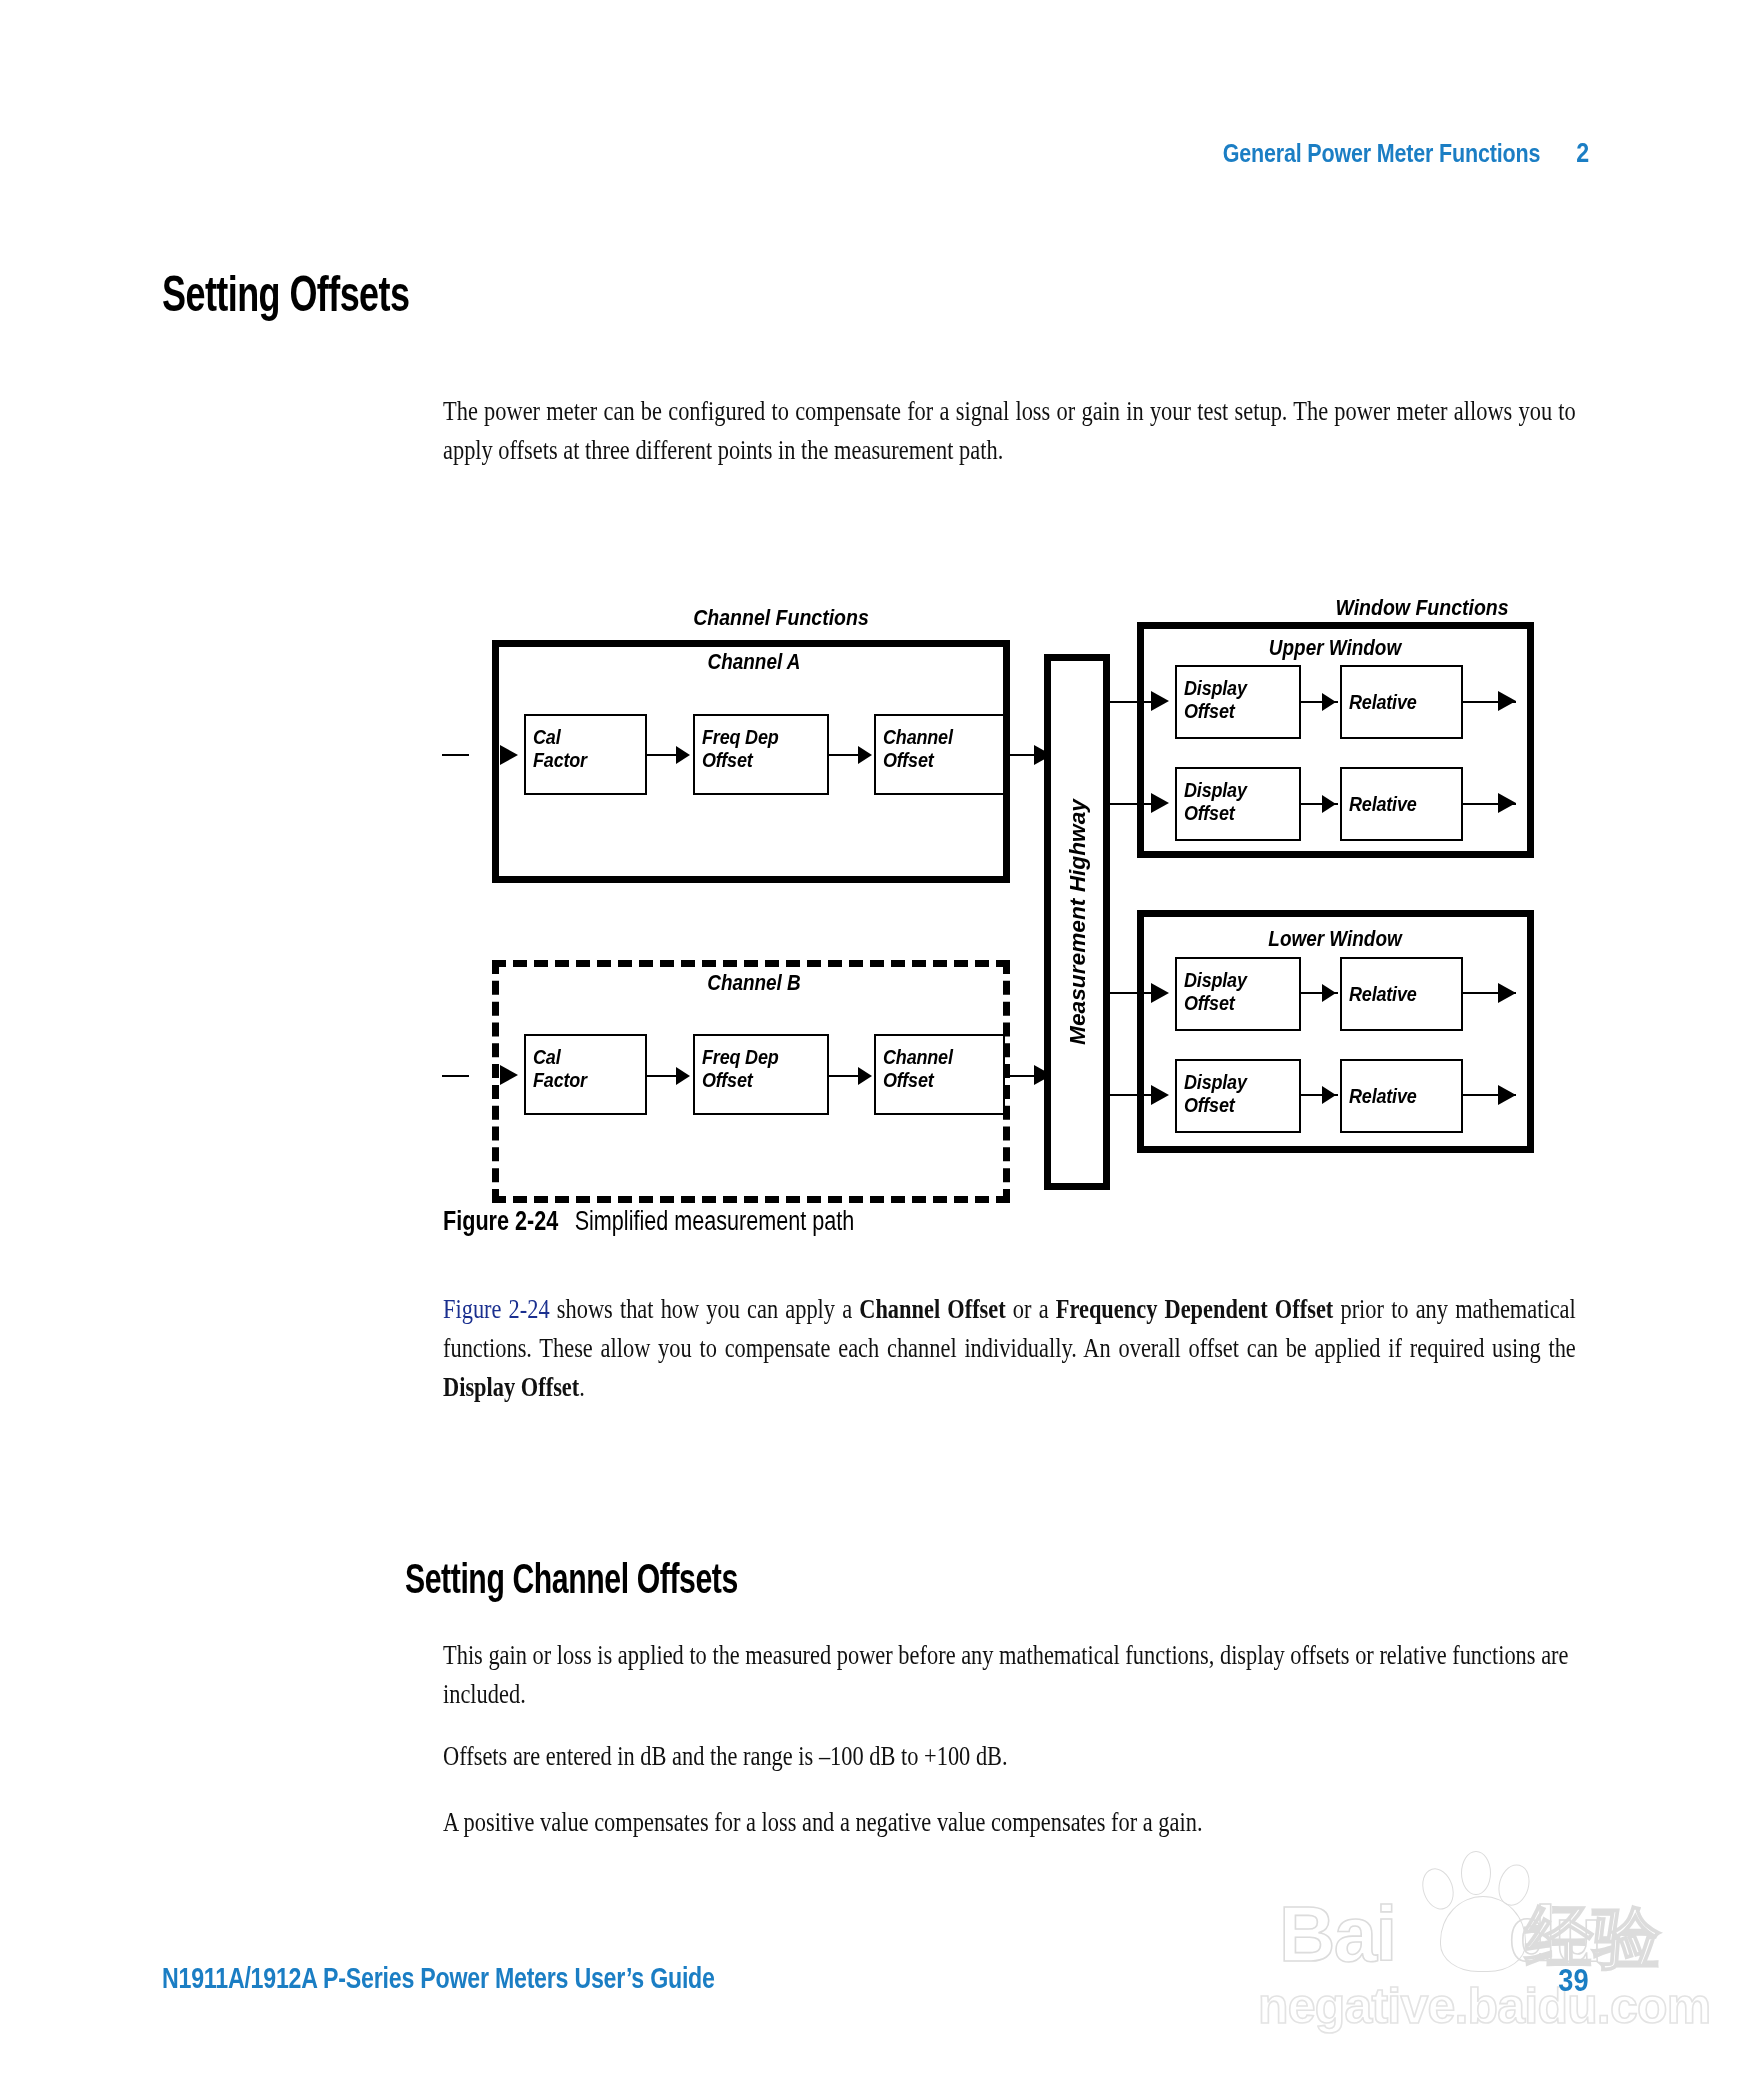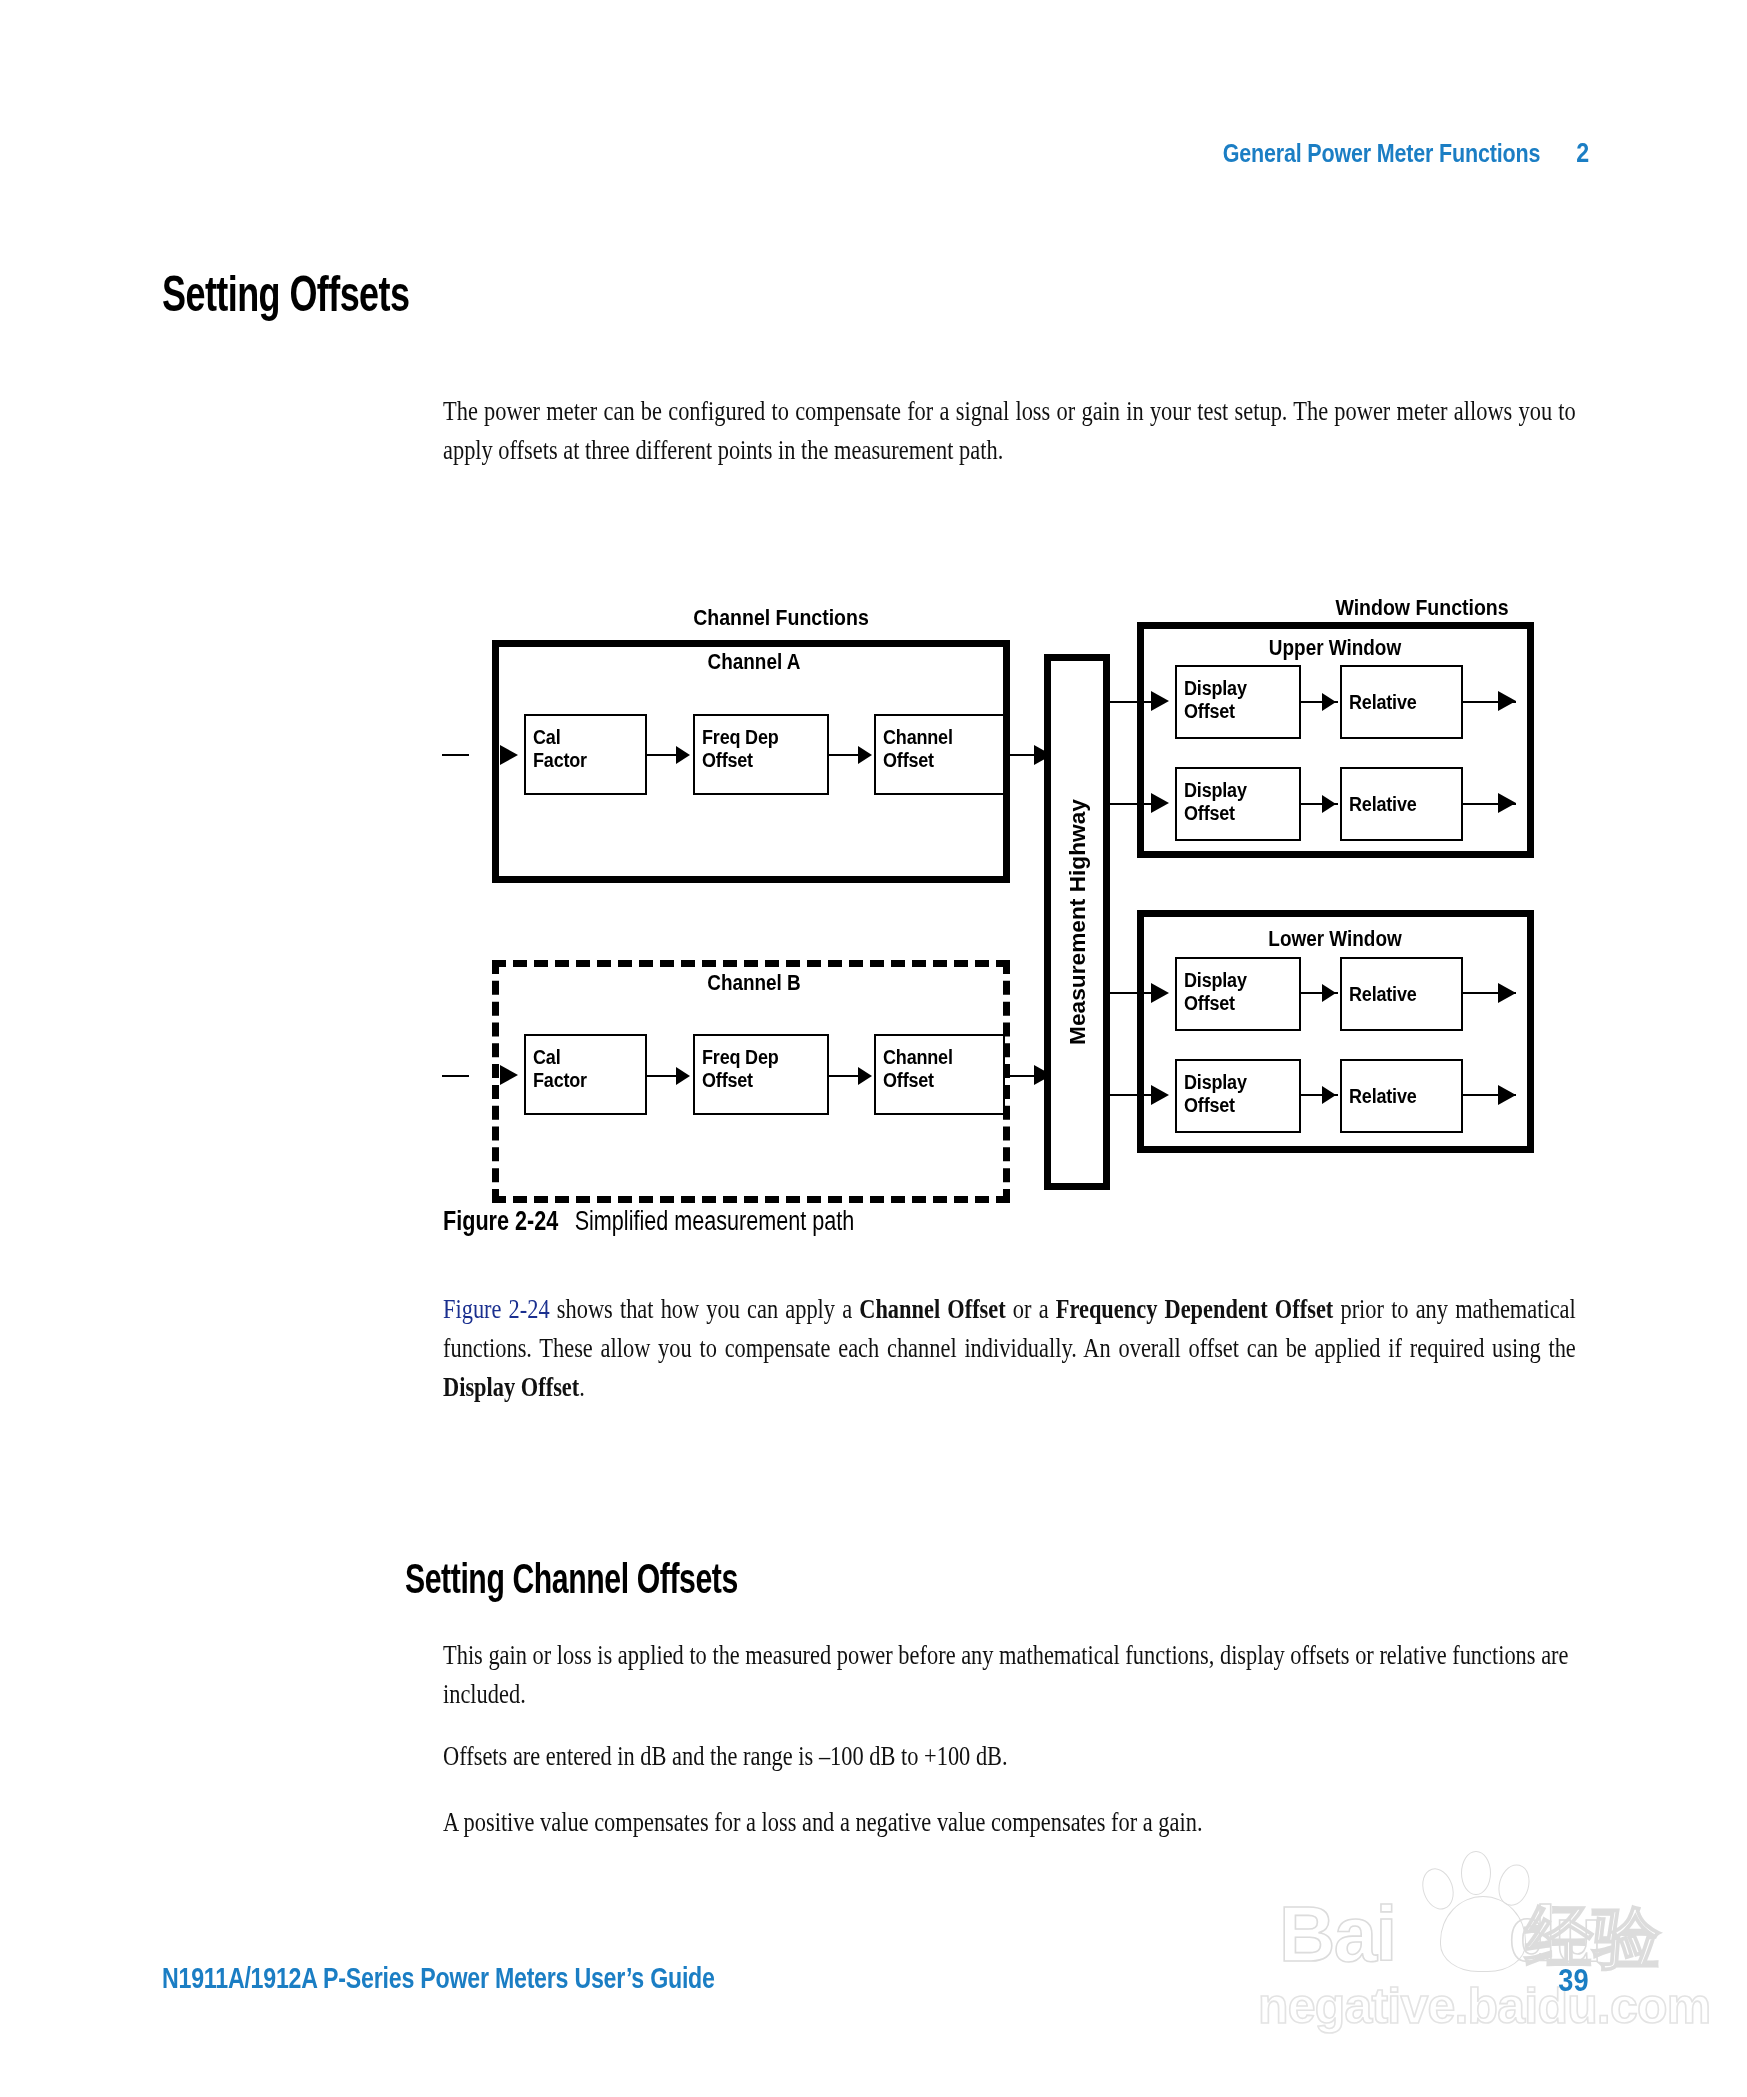--- a/index.html
+++ b/index.html
@@ -88,21 +88,21 @@
     letter-spacing:-0.8px;color:transparent;-webkit-text-stroke:1.6px #e3e3e3;white-space:nowrap;
   }
   .wm .paw{position:absolute;left:146px;top:-8px;width:154px;height:129px;}
   .wm .paw i{position:absolute;border:1.6px solid #dcdcdc;border-radius:50%;display:block;}
   .wm .paw .t1{left:19.4px;top:19.4px;width:27.5px;height:40px;transform:rotate(-18deg);}
   .wm .paw .t2{left:57px;top:1.6px;width:27.5px;height:42px;}
   .wm .paw .t3{left:95px;top:14.6px;width:27.5px;height:40px;transform:rotate(16deg);}
   .wm .paw .pad{left:36px;top:47px;width:84px;height:74px;border-radius:52% 52% 46% 46%/62% 62% 38% 38%;}
 
   
-  .fig{position:absolute;left:453px;top:566px;width:1133px;height:631px;}
+  .fig{position:absolute;left:453px;top:566px;width:1133px;height:631px;font-style:italic;}
   .fig .lbl-top{
     position:absolute;font-family:"Liberation Sans", sans-serif;font-weight:bold;
     font-size:22.7px;color:#000;white-space:nowrap;
     transform:translateX(-50%) scaleX(.86);
   }
   .fig .boxlabel{
     position:absolute;font-family:"Liberation Sans", sans-serif;font-weight:bold;
     font-size:22px;color:#000;white-space:nowrap;
     transform:translateX(-50%) scaleX(.86);
   }

